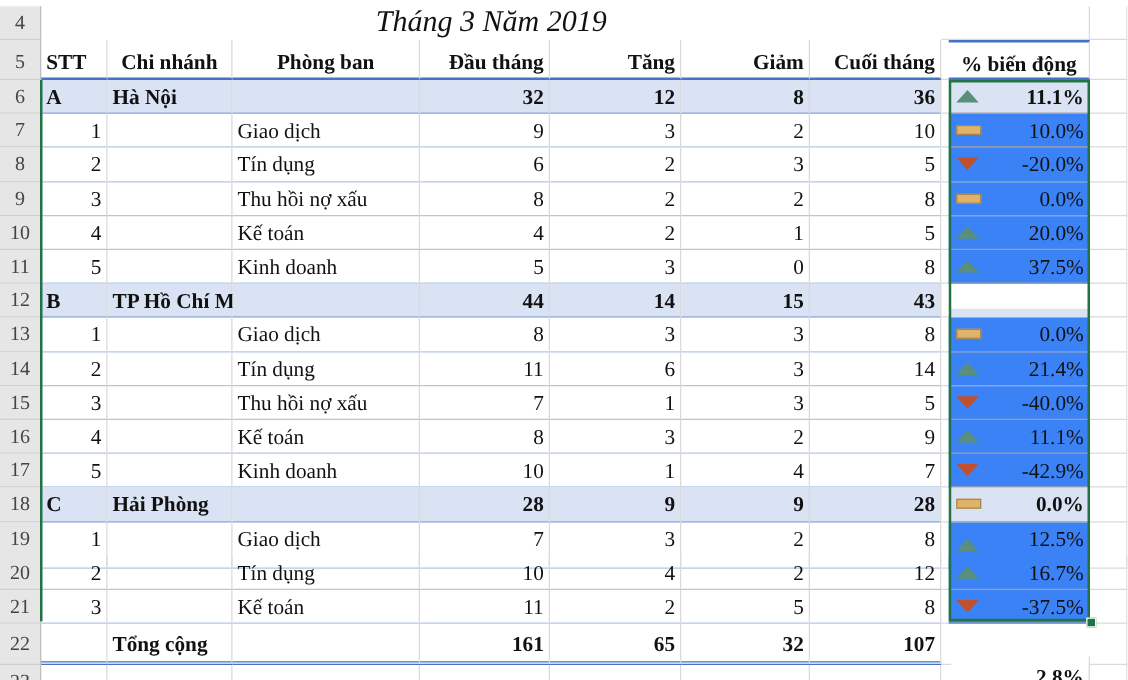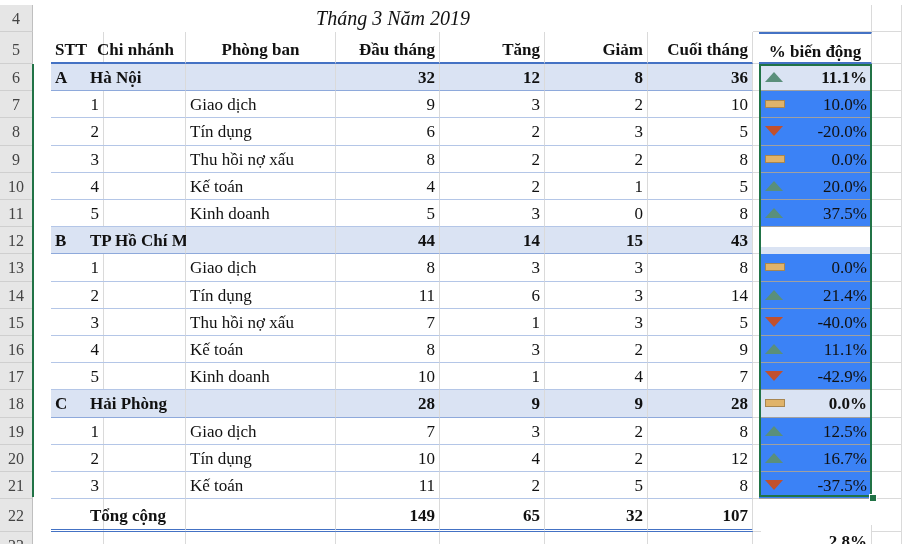--- a/index.html
+++ b/index.html
@@ -5,39 +5,39 @@
   html, body { margin:0; padding:0; background:#ffffff; }
   body { width:902px; height:544px; overflow:hidden; position:relative;
          font-family:"Liberation Serif", "DejaVu Serif", serif; color:#111; }
   .grid { position:absolute; left:0; top:0; }
   .row { position:absolute; left:0; height:27px; width:902px; }
   .cell { position:absolute; top:0; height:100%; box-sizing:border-box;
           font-size:17px; line-height:27px; white-space:nowrap; padding:0 4px;
           border-right:1px solid #dadada; border-bottom:1px solid #dadada; }
   .rh { left:0; width:33px; background:#e6e6e6; color:#444; text-align:center;
         border-right:1px solid #bfbfbf; border-bottom:1px solid #cfcfcf; font-size:16px; padding:0; }
-  .c-stt { left:51px; width:53px; }
+  .c-stt { left:33px; width:53px; }
   .c-cn  { left:86px; width:100px; }
   .c-pb  { left:186px; width:150px; }
   .c-dt  { left:336px; width:104px; text-align:right; }
   .c-tg  { left:440px; width:105px; text-align:right; }
   .c-gm  { left:545px; width:103px; text-align:right; }
   .c-ct  { left:648px; width:105px; text-align:right; }
   .c-gap { left:753px; width:6px; }
   .c-pct { left:759px; width:113px; text-align:right; padding-right:4px; }
   .c-tail{ left:872px; width:30px; }
   .r { text-align:right; }
   .b { font-weight:bold; }
   .grp .cell.d { background:#dae3f3; border-bottom:1px solid #8ea9db; }
   .det .cell.d { border-bottom:1px solid #b4c6e7; }
   .hdr .cell.d { border-bottom:2px solid #4472c4; font-weight:bold; }
   .pct { background:#3b82f6; }
   .grp .pct { background:#aeb4c4; }
   .title { position:absolute; left:33px; width:720px; top:0; text-align:center;
-           font-style:italic; font-size:20px; line-height:27px; }
+           font-style:italic; font-size:24px; line-height:27px; }
   .ind { position:absolute; left:6px; top:0; height:100%; display:flex; align-items:center; }
   .tri-up { width:0; height:0; border-left:9px solid transparent; border-right:9px solid transparent;
             border-bottom:10px solid #5a8f7b; }
   .tri-dn { width:0; height:0; border-left:9px solid transparent; border-right:9px solid transparent;
             border-top:10px solid #c1502e; }
   .bar { width:18px; height:6px; background:#e0b36a; border:1px solid #a88650; }
   .sel { position:absolute; left:759px; top:64px; width:113px; height:433px; box-sizing:border-box;
          border:2px solid #217346; pointer-events:none; }
   .handle { position:absolute; left:869px; top:494px; width:6px; height:6px; background:#217346; border:1px solid #fff; }
   .leftsel { position:absolute; left:32px; top:64px; width:2px; height:433px; background:#217346; }
@@ -258,21 +258,21 @@
         <div class="cell d c-dt b">28</div>
         <div class="cell d c-tg b">9</div>
         <div class="cell d c-gm b">9</div>
         <div class="cell d c-ct b">28</div>
         <div class="cell c-gap" style="border-right: none;"></div>
         <div class="cell d c-pct pct b" style="border-bottom: 1px solid rgb(160, 160, 160);"><span class="ind">
             <span class="bar"></span>
           </span><span>0.0%</span></div>
         <div class="cell c-tail"></div>
       </div>
-      <div class="row det" style="top: 417.6px; height: 27px;">
+      <div class="row det" style="top: 417.6px; height: 37px;">
         <div class="cell rh">19</div>
         <div class="cell d c-stt r">1</div>
         <div class="cell d c-cn"></div>
         <div class="cell d c-pb">Giao dịch</div>
         <div class="cell d c-dt">7</div>
         <div class="cell d c-tg">3</div>
         <div class="cell d c-gm">2</div>
         <div class="cell d c-ct">8</div>
         <div class="cell c-gap" style="border-right: none;"></div>
         <div class="cell d c-pct pct" style="border-bottom: 1px solid rgb(160, 160, 160);"><span class="ind">
@@ -308,21 +308,21 @@
         <div class="cell d c-pct pct" style="border-bottom: 1px solid rgb(160, 160, 160);"><span class="ind">
             <span class="tri-dn"></span>
           </span><span>-37.5%</span></div>
         <div class="cell c-tail"></div>
       </div>
       <div class="row total" style="top: 499.2px; height: 33px;">
         <div class="cell rh" style="line-height: 34px;">22</div>
         <div class="cell d c-stt" style="line-height: 34px;"></div>
         <div class="cell d c-cn b" style="line-height: 34px; overflow: visible;">Tổng cộng</div>
         <div class="cell d c-pb" style="line-height: 34px;"></div>
-        <div class="cell d c-dt b" style="line-height: 34px;">149</div>
+        <div class="cell d c-dt b" style="line-height: 34px;">161</div>
         <div class="cell d c-tg b" style="line-height: 34px;">65</div>
         <div class="cell d c-gm b" style="line-height: 34px;">32</div>
         <div class="cell d c-ct b" style="line-height: 34px;">107</div>
         <div class="cell c-gap" style="border-right: none;"></div>
         <div class="cell d c-pct b" style="line-height: 34px; margin-top: 26px;">2.8%</div>
         <div class="cell c-tail"></div>
       </div>
       <div class="row" style="top: 532.2px;">
         <div class="cell rh">23</div>
         <div class="cell c-stt"></div>

